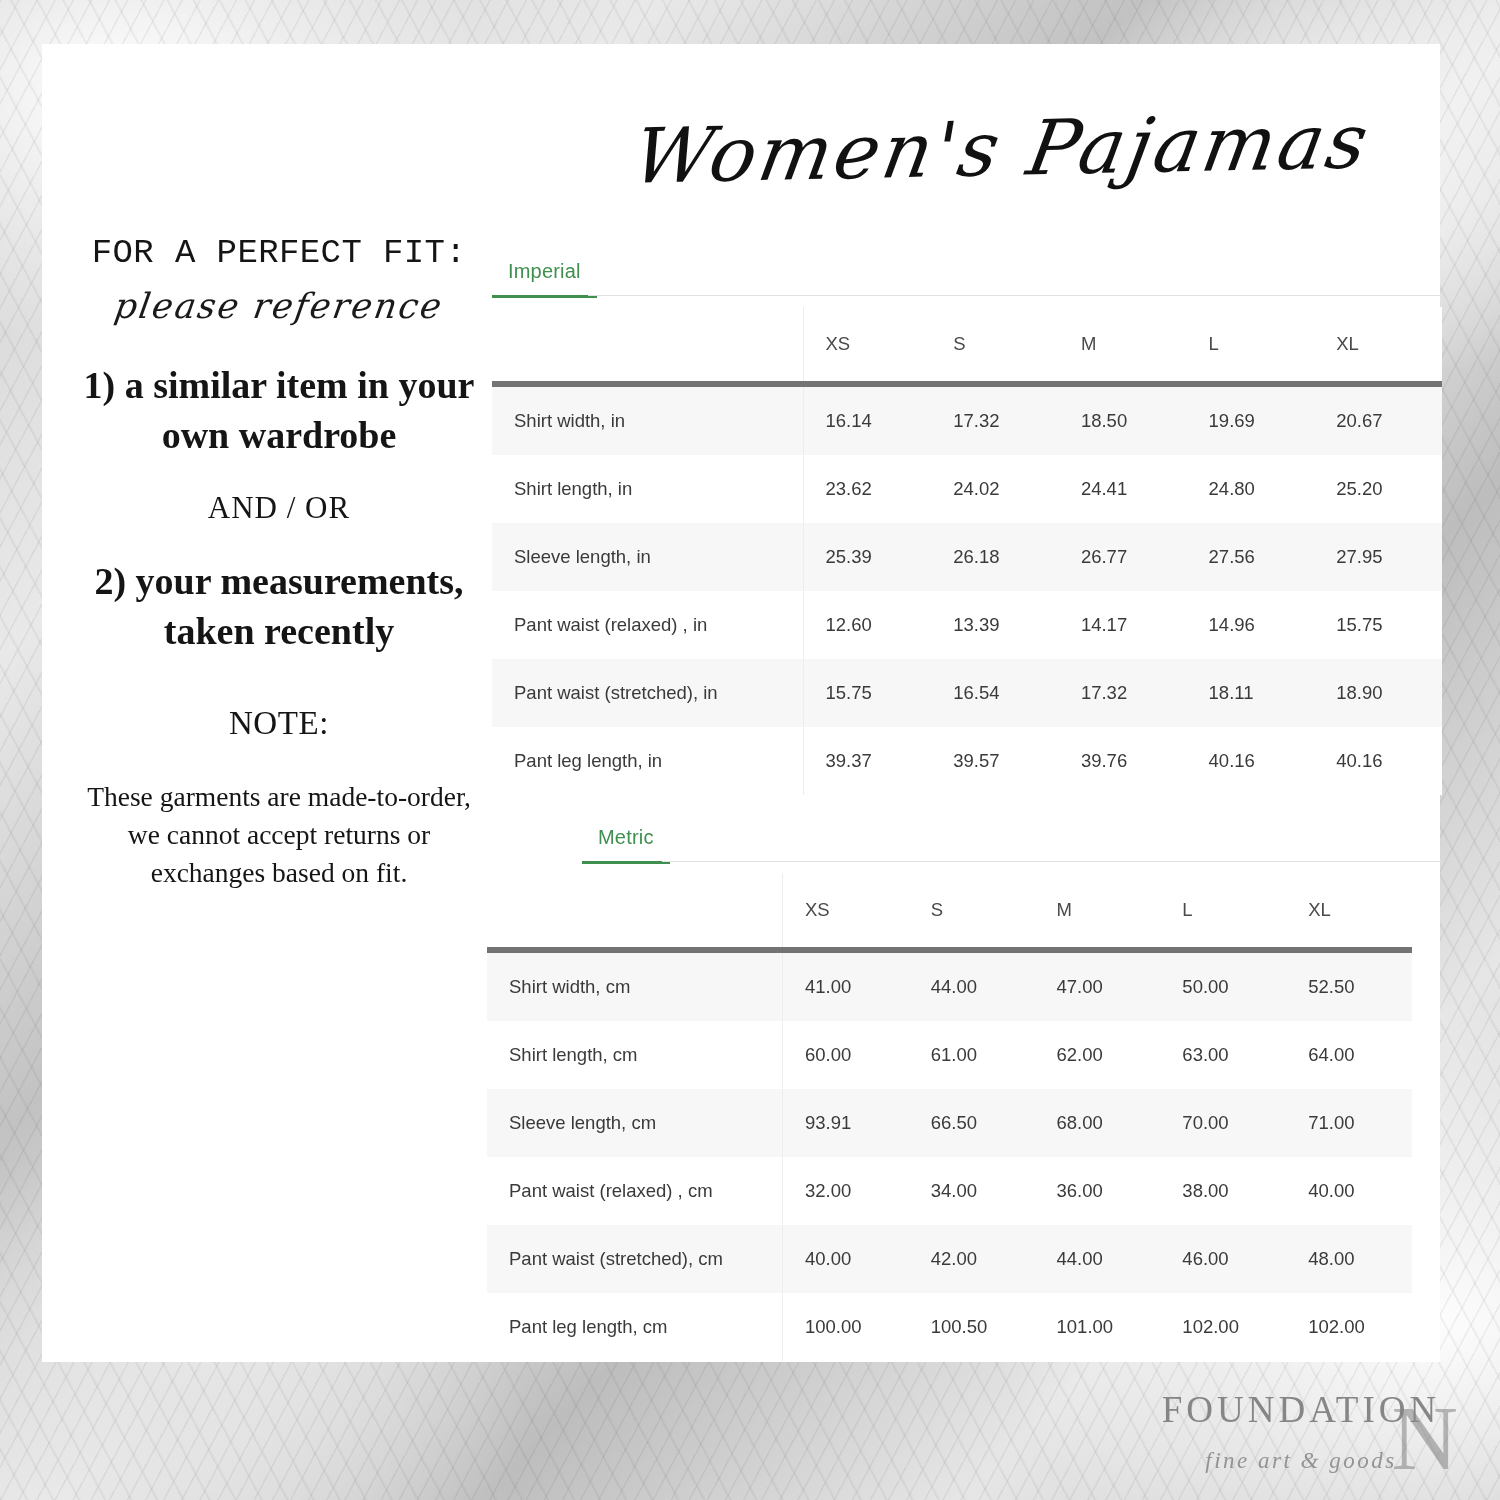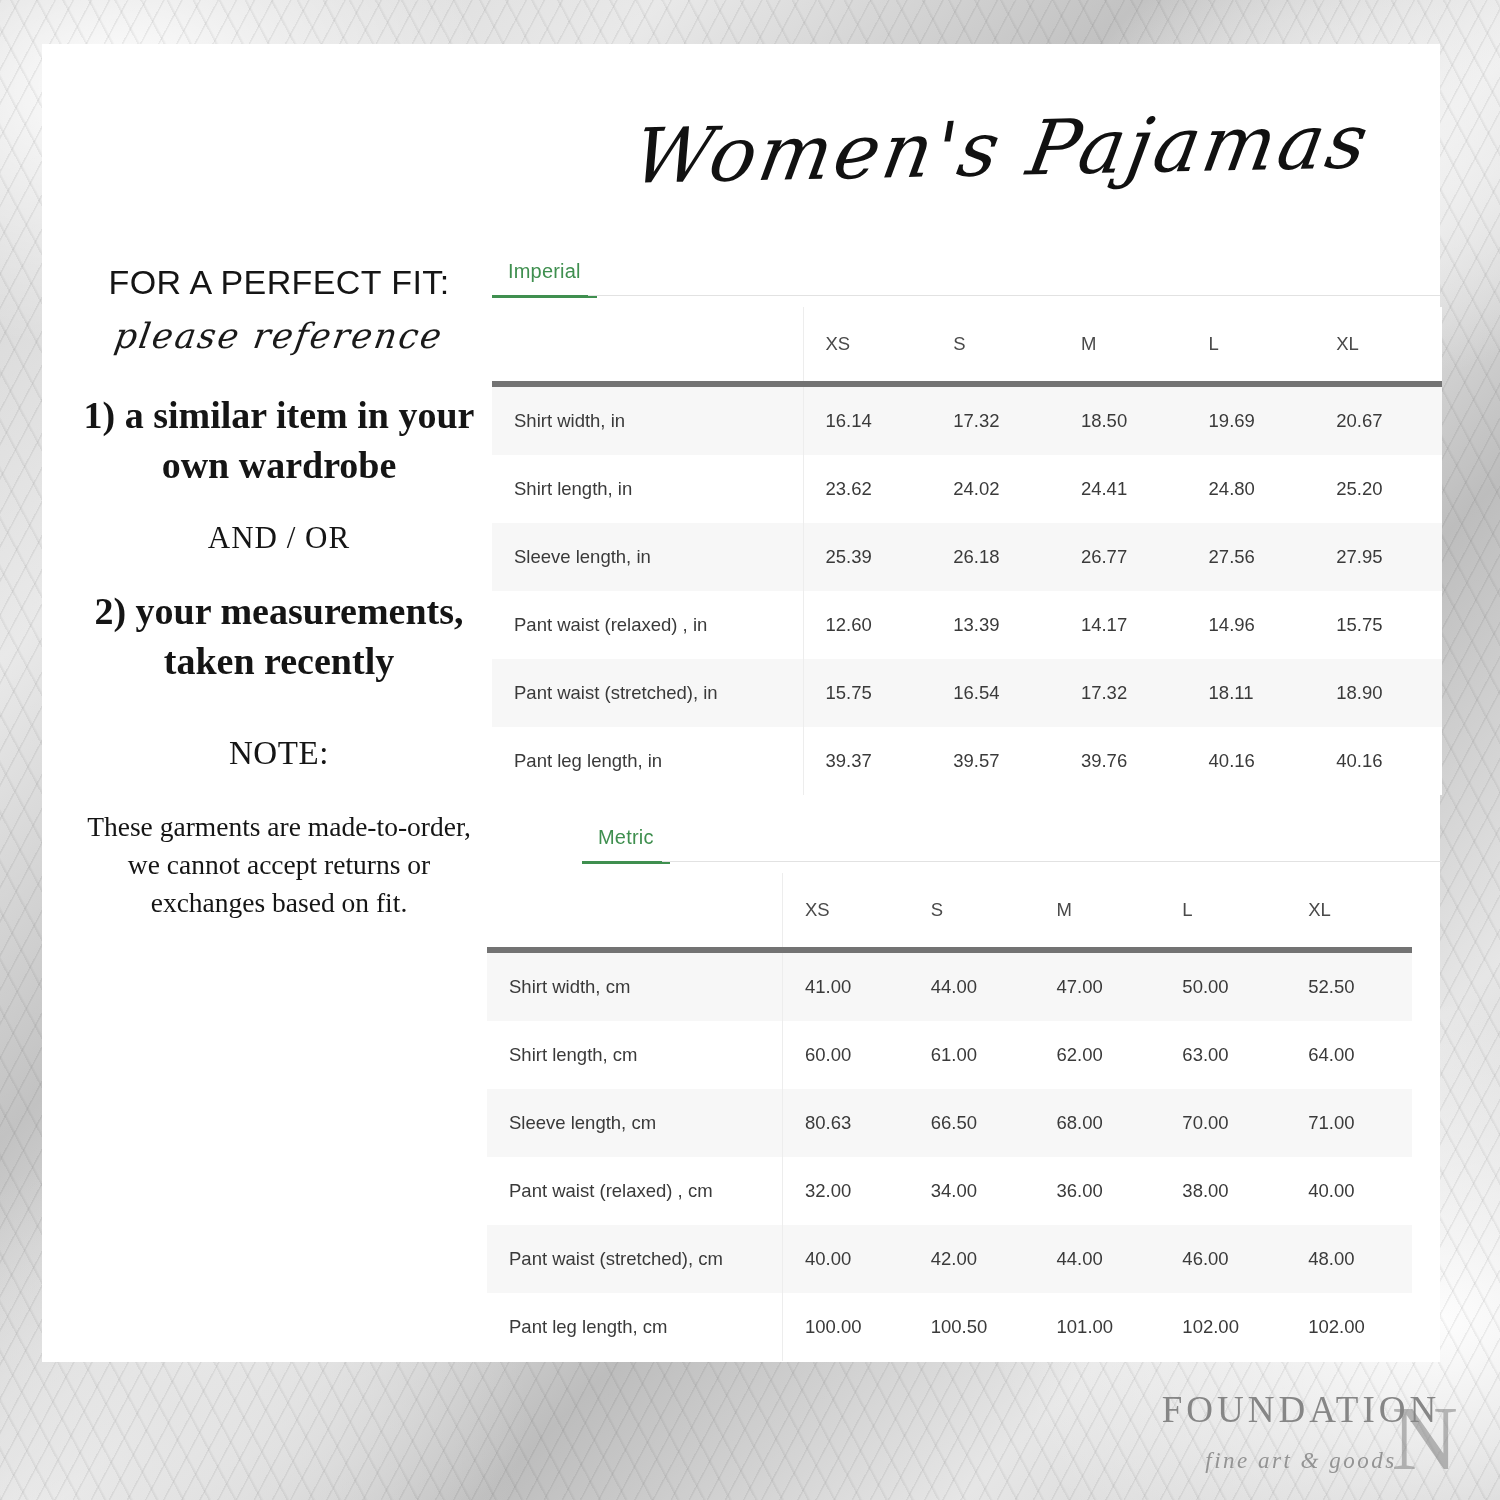--- a/index.html
+++ b/index.html
@@ -66,26 +66,25 @@
   
   .left-col {
     position: absolute;
     left: 22px;
     top: 190px;
     width: 430px;
     text-align: center;
     color: #151515;
   }
   .perfect-fit {
-    font-family: Liberation Sans, sans-serif;
+    font-family: Liberation Mono, monospace;
     font-size: 34px;
     letter-spacing: .4px;
     margin-bottom: 14px;
     white-space: nowrap;
-    margin-top: 29px;
   }
   .script {
     font-family: "DejaVu Serif", serif;
     font-style: italic;
     font-weight: 300;
     font-size: 35px;
     letter-spacing: 2px;
     color: #1a1a1a;
     margin: 10px 0 34px 0;
     transform: skewX(-9deg);
@@ -344,21 +343,21 @@
         <tr>
           <td class="label-col">Shirt length, cm</td>
           <td class="val-col">60.00</td>
           <td class="val-col">61.00</td>
           <td class="val-col">62.00</td>
           <td class="val-col">63.00</td>
           <td class="val-col">64.00</td>
         </tr>
         <tr>
           <td class="label-col">Sleeve length, cm</td>
-          <td class="val-col">80.63</td>
+          <td class="val-col">93.91</td>
           <td class="val-col">66.50</td>
           <td class="val-col">68.00</td>
           <td class="val-col">70.00</td>
           <td class="val-col">71.00</td>
         </tr>
         <tr>
           <td class="label-col">Pant waist (relaxed) , cm</td>
           <td class="val-col">32.00</td>
           <td class="val-col">34.00</td>
           <td class="val-col">36.00</td>

